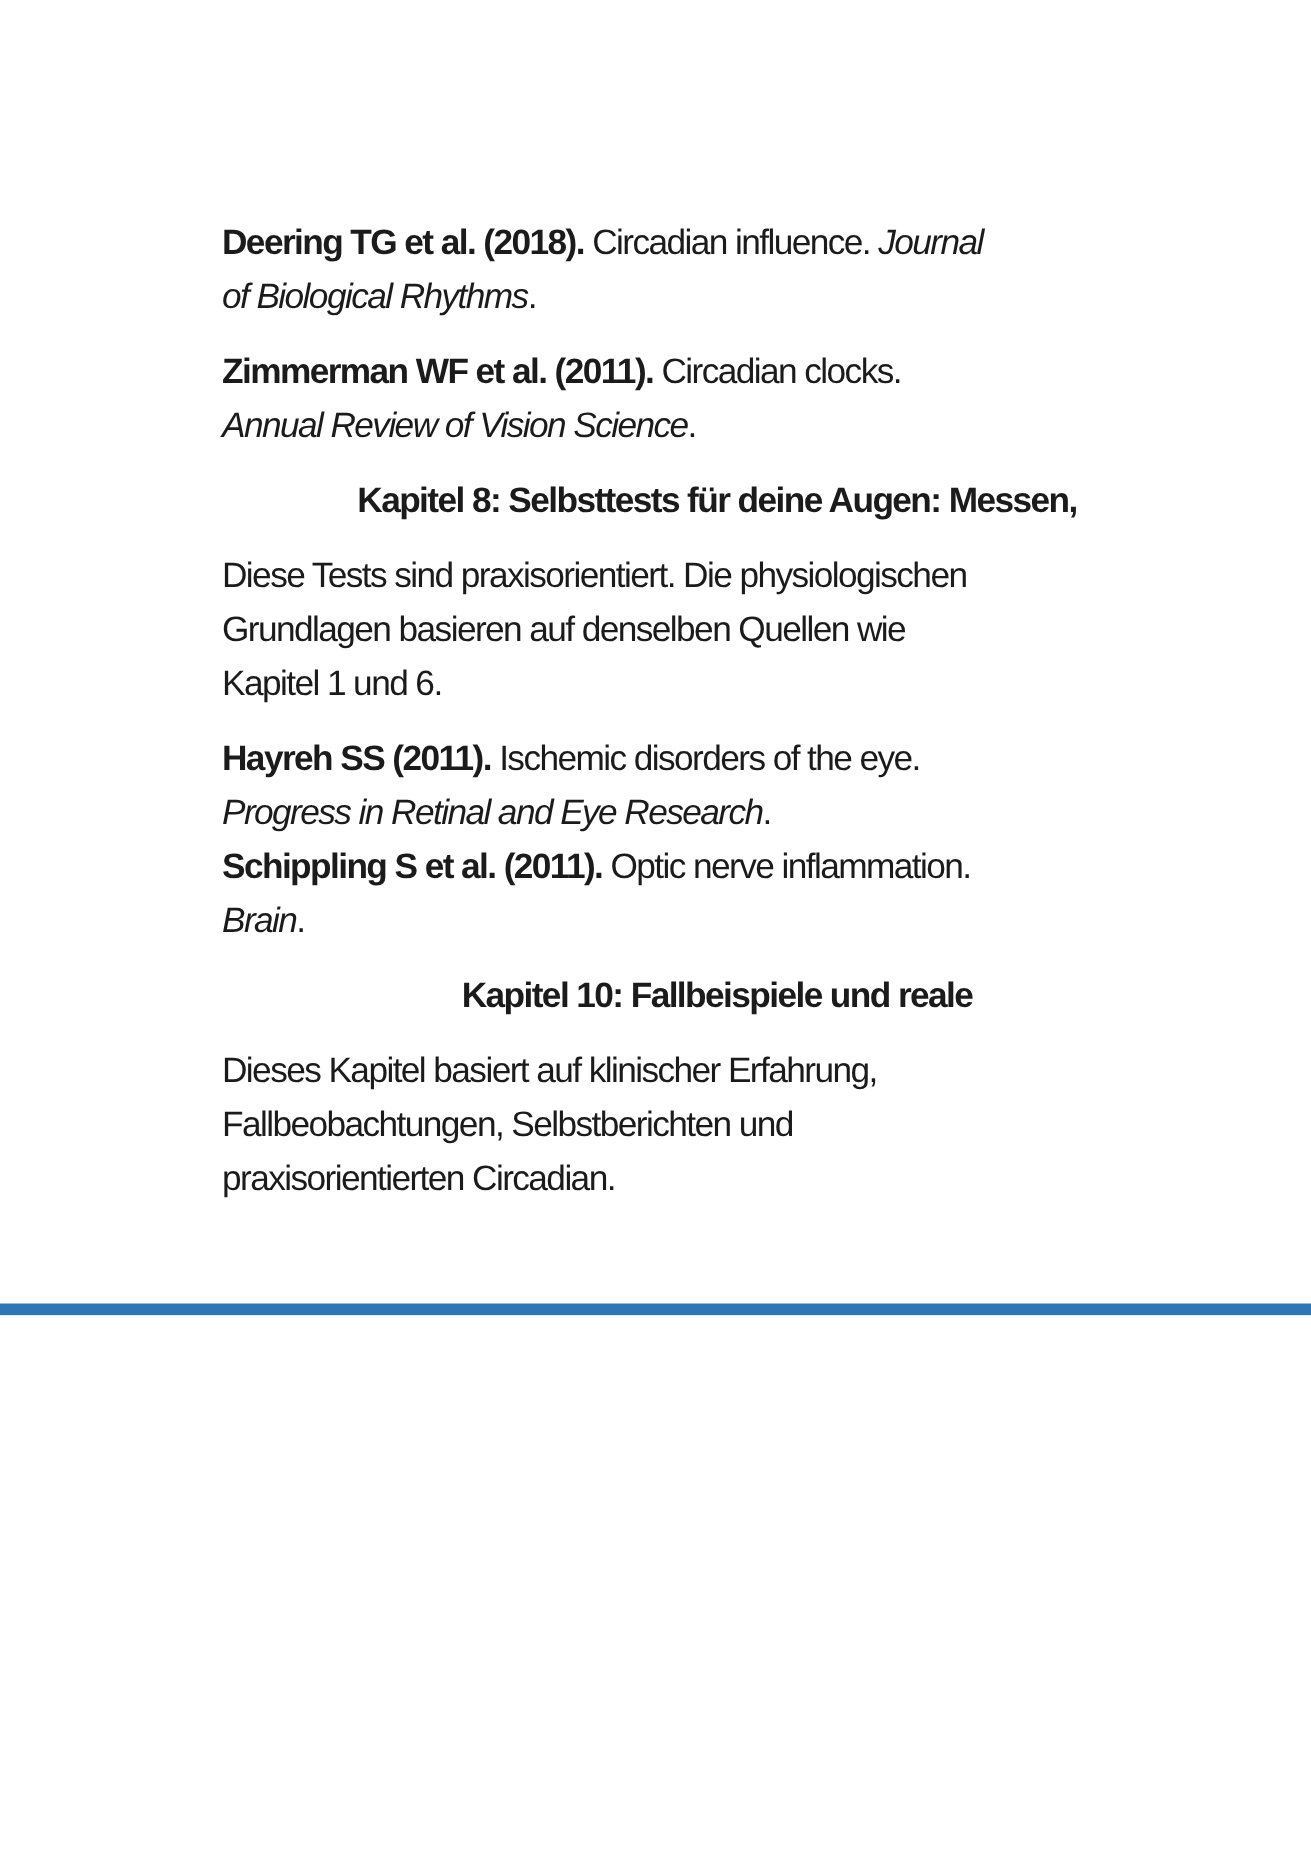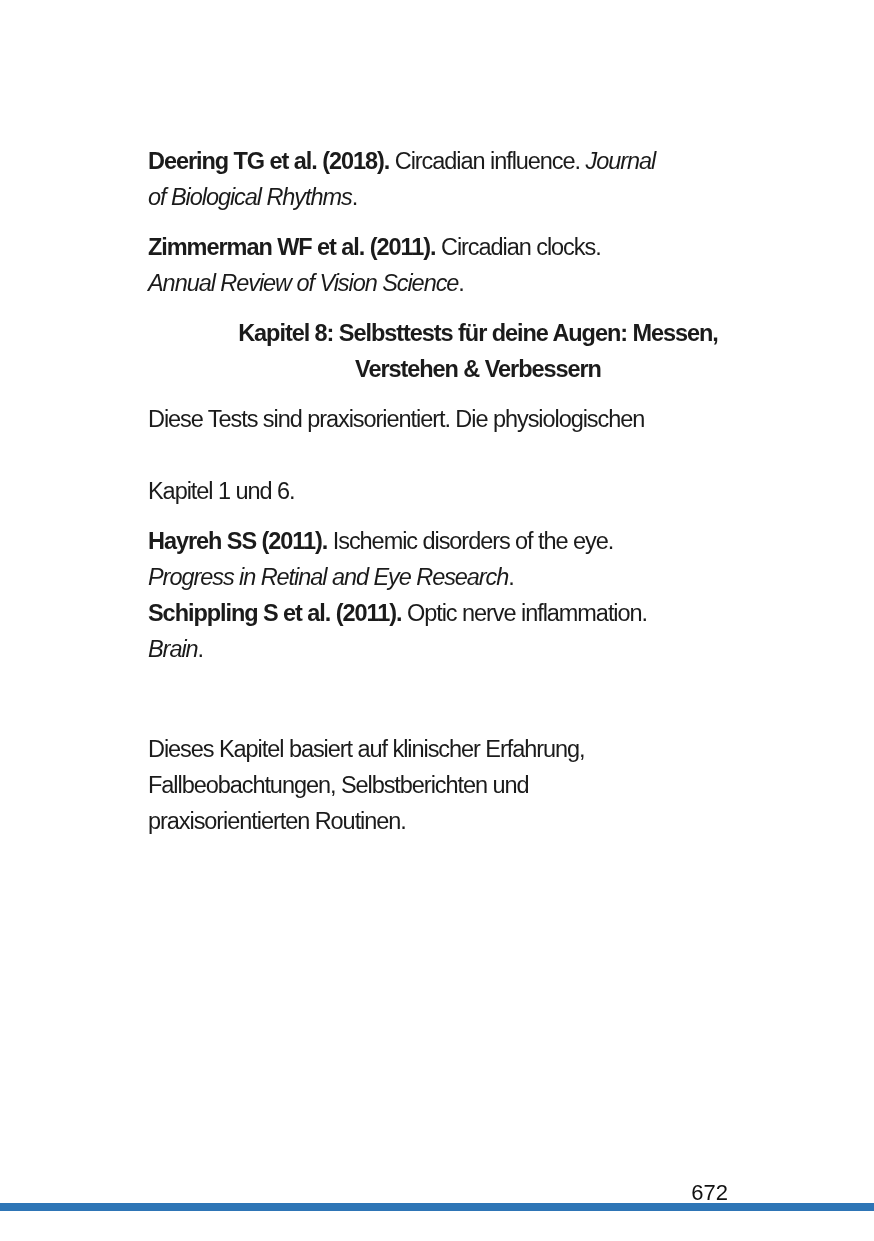--- a/index.html
+++ b/index.html
@@ -3,21 +3,21 @@
 <meta charset="utf-8">
 <style>
   html, body {
     margin: 0;
     padding: 0;
     background: #ffffff;
   }
   .page {
     position: relative;
     width: 874px;
-    height: 1211px;
+    height: 877px;
     background: #ffffff;
     overflow: hidden;
     font-family: "Liberation Sans", sans-serif;
     color: #1b1b1b;
   }
   .text-flow {
     position: absolute;
     left: 148px;
     top: 143px;
     width: 660px;
@@ -53,21 +53,21 @@
     height: 8px;
   }
 </style>
 </head>
 <body>
 
 <div class="page">
   <main class="text-flow" id="text-flow">
       <div class="block reference"><span class="seg-b">Deering TG et al. (2018).</span><span class="seg-n"> Circadian influence. </span><span class="seg-i">Journal</span><br><span class="seg-i">of Biological Rhythms</span><span class="seg-n">.</span></div>
       <div class="block reference"><span class="seg-b">Zimmerman WF et al. (2011).</span><span class="seg-n"> Circadian clocks.</span><br><span class="seg-i">Annual Review of Vision Science</span><span class="seg-n">.</span></div>
-      <div class="block heading"><span class="seg-b">Kapitel 8: Selbsttests für deine Augen: Messen,</span><br><span class="seg-b">Verstehen &amp; Verbessern</span></div>
-      <div class="block paragraph"><span class="seg-n">Diese Tests sind praxisorientiert. Die physiologischen</span><br><br><span class="seg-n">Kapitel 1 und 6.</span></div>
+      <div class="block heading"><span class="seg-b">Kapitel 8: Selbsttests für deine Augen: Messen,</span><br></div>
+      <div class="block paragraph"><span class="seg-n">Diese Tests sind praxisorientiert. Die physiologischen</span><br><span class="seg-n">Grundlagen basieren auf denselben Quellen wie</span><br><span class="seg-n">Kapitel 1 und 6.</span></div>
       <div class="block reference"><span class="seg-b">Hayreh SS (2011).</span><span class="seg-n"> Ischemic disorders of the eye.</span><br><span class="seg-i">Progress in Retinal and Eye Research</span><span class="seg-n">.</span><br><span class="seg-b">Schippling S et al. (2011).</span><span class="seg-n"> Optic nerve inflammation.</span><br><span class="seg-i">Brain</span><span class="seg-n">.</span></div>
-      <div class="block heading"><br></div>
-      <div class="block paragraph"><span class="seg-n">Dieses Kapitel basiert auf klinischer Erfahrung,</span><br><span class="seg-n">Fallbeobachtungen, Selbstberichten und</span><br><span class="seg-n">praxisorientierten Routinen.</span></div>
+      <div class="block heading"><span class="seg-b">Kapitel 10: Fallbeispiele und reale</span><br></div>
+      <div class="block paragraph"><span class="seg-n">Dieses Kapitel basiert auf klinischer Erfahrung,</span><br><span class="seg-n">Fallbeobachtungen, Selbstberichten und</span><br><span class="seg-n">praxisorientierten Circadian.</span></div>
     </main>
   <div class="page-number">672</div>
   <div class="footer-bar" style="background: rgb(46, 117, 182);"></div>
 </div>
 
 </body></html>

